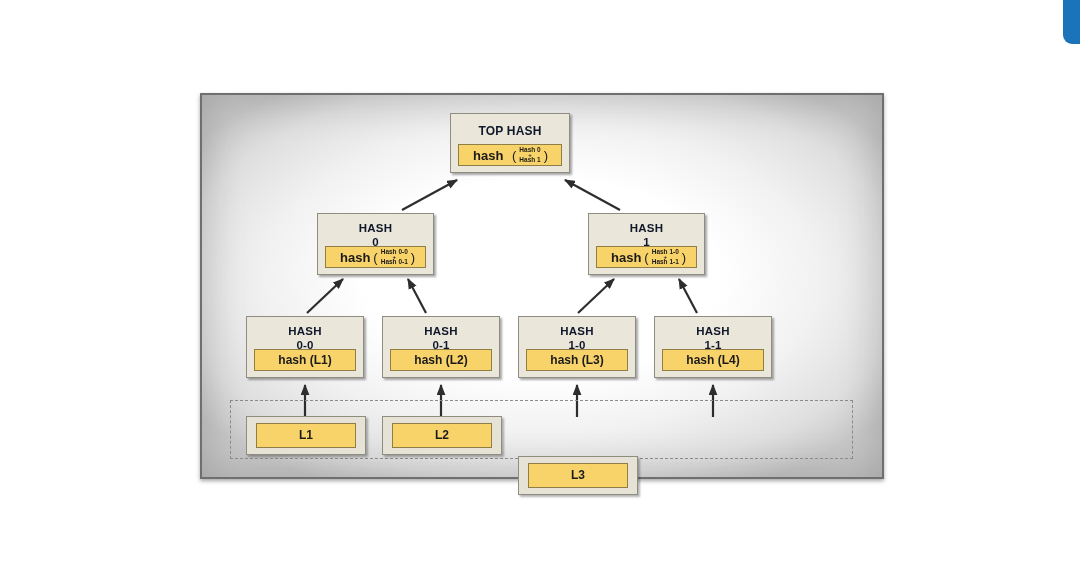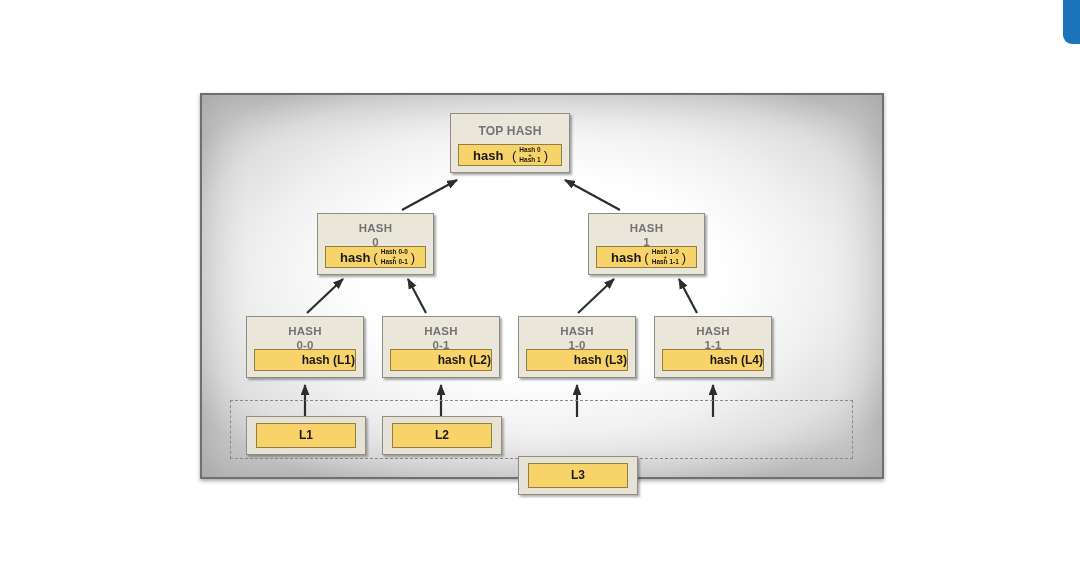--- a/index.html
+++ b/index.html
@@ -39,21 +39,21 @@
     border:1px solid #8f8d82;
     box-shadow:1.5px 2px 2px rgba(40,40,40,0.40);
   }
   .node-title {
     text-align:center;
     font-weight:bold;
     font-size:11.5px;
     line-height:14px;
     padding-top:7px;
     letter-spacing:0.2px;
-    color:#737373;
+    color:#0f172a;
   }
   .node-top .node-title { padding-top:10px; font-size:12px; }
 
   .yellowbar {
     position:absolute; left:7px; right:7px; bottom:6px;
     height:22px;
     background:#f8d36a;
     border:1px solid #8f7f46;
   }
   .expr { display:flex; align-items:center; height:100%; padding:0 10px 0 14px; }
@@ -62,21 +62,21 @@
   .expr .paren { font-size:13px; font-weight:400; padding:0 3px; }
   .stack { display:flex; flex-direction:column; align-items:center; line-height:6px; }
   .stack .arg { font-size:6.5px; font-weight:bold; white-space:nowrap; }
   .stack .op { font-size:6px; line-height:4px; font-weight:bold; }
 
   .leaf-value {
     position:absolute; left:7px; right:7px; bottom:6px;
     height:22px;
     background:#f8d36a;
     border:1px solid #8f7f46;
-    text-align:right;
+    text-align:center;
     font-weight:bold;
     font-size:12px;
     line-height:20px;
   }
 
   .dashed-region {
     position:absolute; left:28px; top:305px;
     width:623px; height:59px;
     border:1px dashed #8a8a8a;
   }

